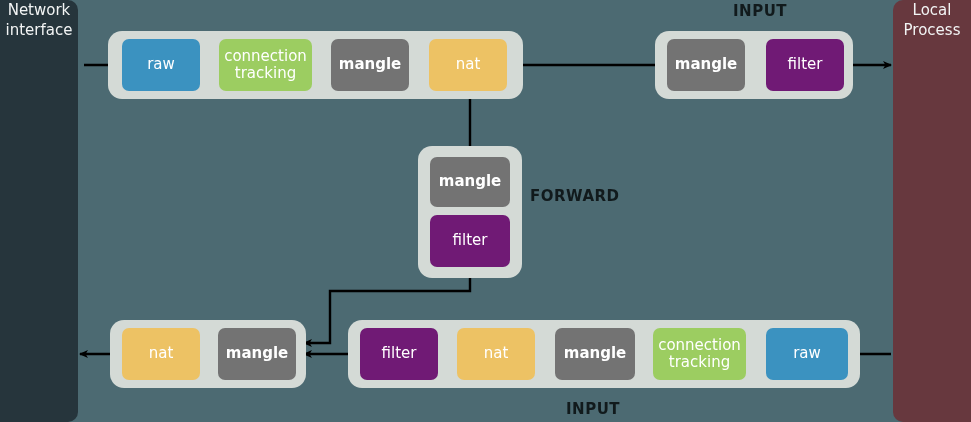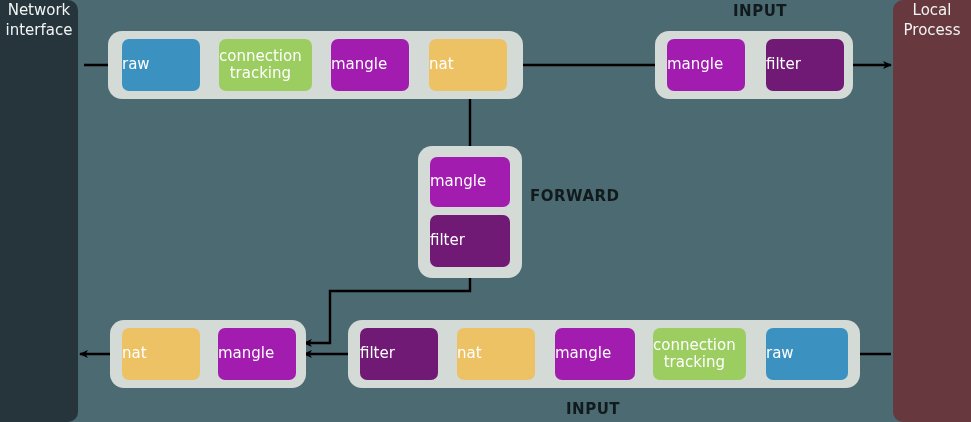--- a/index.html
+++ b/index.html
@@ -52,31 +52,32 @@
     background: #d4dad6;
     border-radius: 14px;
     box-sizing: border-box;
   }
 
   
   .box {
     position: absolute;
     display: flex;
     align-items: center;
+    justify-content: center;
     text-align: center;
     color: #ffffff;
     font-size: 15px;
     line-height: 1.15;
     border-radius: 7px;
     box-sizing: border-box;
     font-family: "DejaVu Sans", sans-serif;
   }
   .c-raw    { background: #3b92c0; }
   .c-ct     { background: #9ccd61; }
-  .c-mangle { background: #a21caf; }
+  .c-mangle { background: #737373; font-weight: bold; }
   .c-nat    { background: #edc264; }
   .c-filter { background: #701a75; }
 
   
   .caption {
     position: absolute;
     color: #111a1c;
     font-family: "DejaVu Sans", sans-serif;
     font-size: 15px;
     font-weight: bold;

